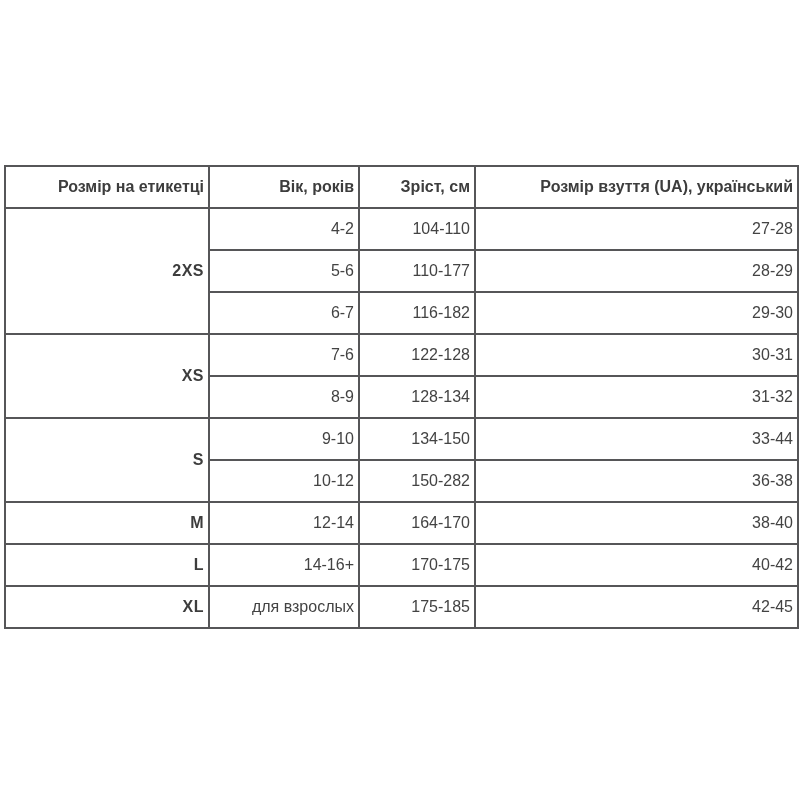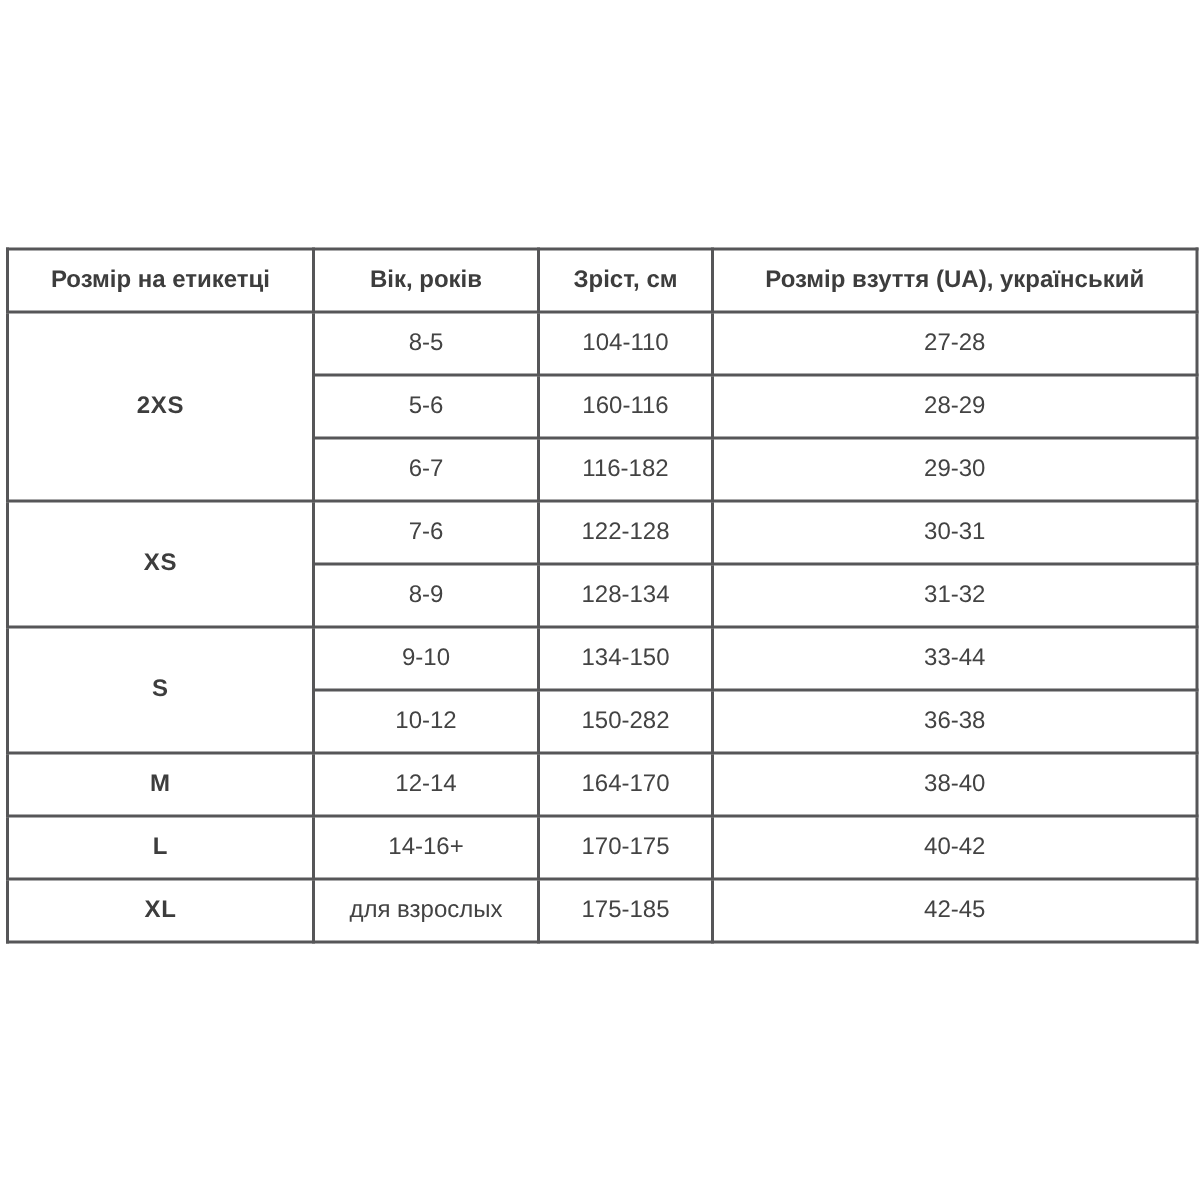--- a/index.html
+++ b/index.html
@@ -19,21 +19,21 @@
     left: 4px;
     top: 165px;
     width: 793px;
     border-collapse: collapse;
     table-layout: fixed;
     color: #434343;
   }
   .size-table th,
   .size-table td {
     border: 2px solid #565658;
-    text-align: center;
+    text-align: right;
     vertical-align: middle;
     height: 40px;
     font-size: 16px;
     padding: 0 4px;
     background: #ffffff;
   }
   .size-table th {
     font-weight: 700;
     color: #3d3d3d;
   }
@@ -62,27 +62,27 @@
       <th>Розмір на етикетці</th>
       <th>Вік, років</th>
       <th>Зріст, см</th>
       <th>Розмір взуття (UA), український</th>
     </tr>
   </thead>
   <tbody>
 
     <tr>
       <td class="size-label" rowspan="3">2XS</td>
-      <td>8-5</td>
+      <td>4-2</td>
       <td>104-110</td>
       <td>27-28</td>
     </tr>
     <tr>
       <td>5-6</td>
-      <td>160-116</td>
+      <td>110-177</td>
       <td>28-29</td>
     </tr>
     <tr>
       <td>6-7</td>
       <td>116-182</td>
       <td>29-30</td>
     </tr>
 
     <tr>
       <td class="size-label" rowspan="2">XS</td>

